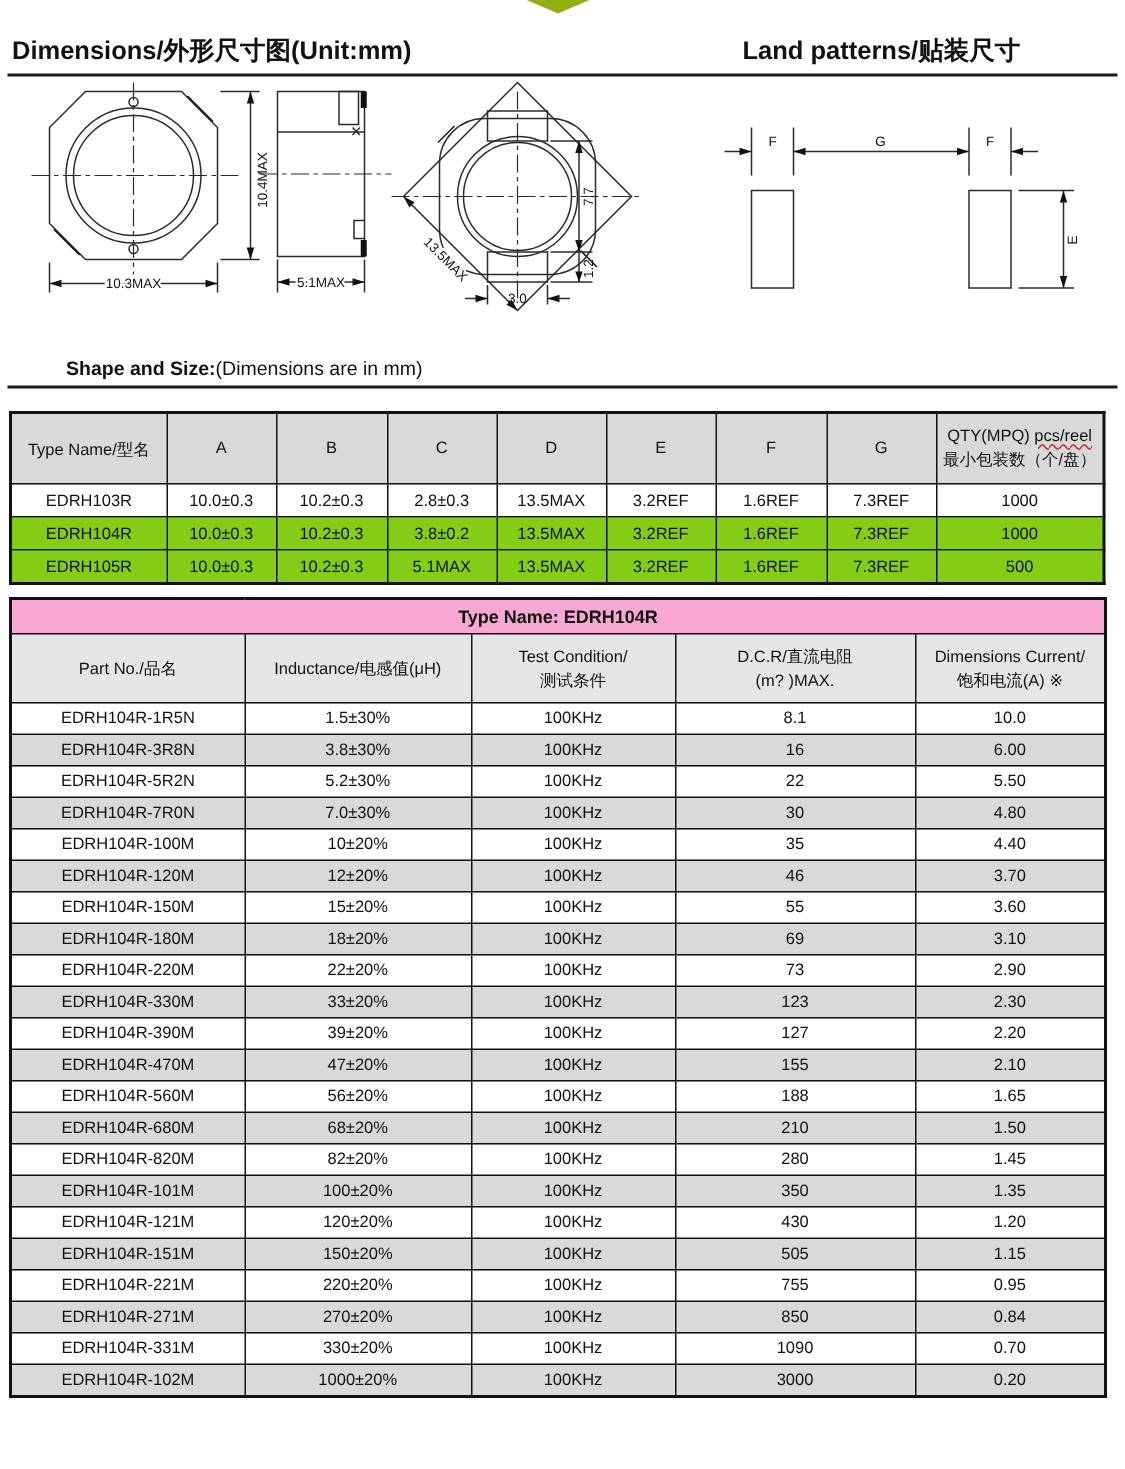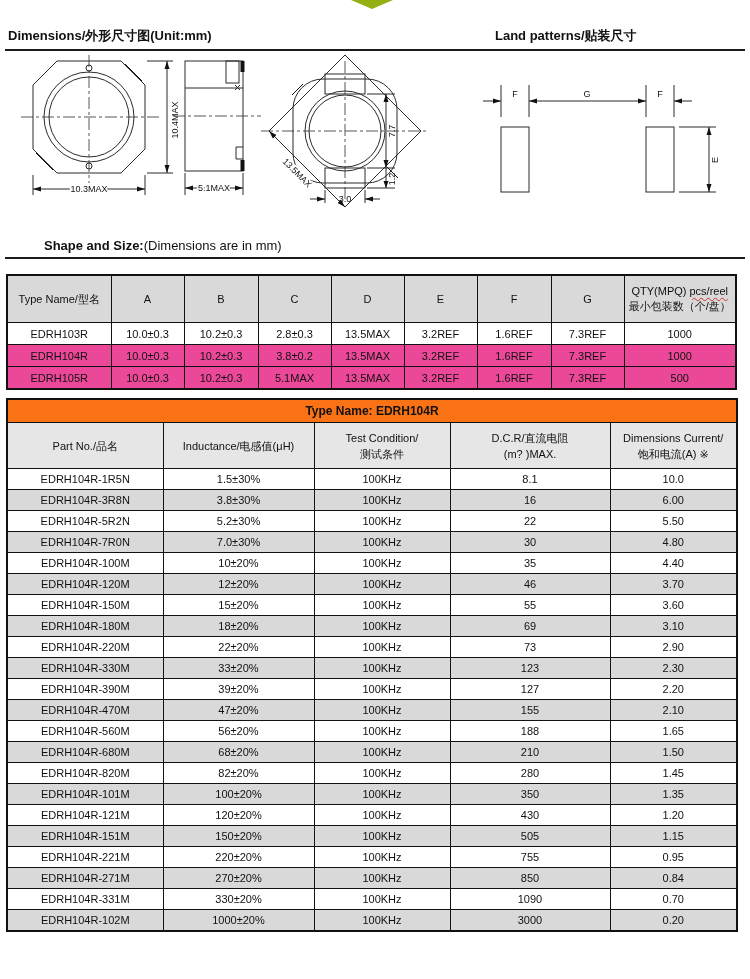--- a/index.html
+++ b/index.html
@@ -6,21 +6,21 @@
   body{
     width:750px;height:979px;background:#fff;position:relative;overflow:hidden;
     font-family:"Liberation Sans","DejaVu Sans",sans-serif;color:#111;
   }
   .chevron{
     position:absolute;top:0;left:351px;width:0;height:0;
     border-left:21px solid transparent;border-right:21px solid transparent;
     border-top:9px solid #93b012;
   }
   .header-band{position:relative;height:49px;margin:0 5px;border-bottom:2px solid #1c1c1c;}
-  .header-band .h{position:absolute;bottom:4px;font-weight:bold;font-size:13px;white-space:nowrap;}
+  .header-band .h{position:absolute;bottom:4px;font-weight:bold;font-size:17px;white-space:nowrap;}
   .h-left{left:3px;}
   .h-right{left:490px;}
   .drawings{position:relative;height:172px;margin:0 5px;}
   .d-top{position:absolute;left:16px;top:4px;}
   .d-side{position:absolute;left:166px;top:4px;}
   .d-bottom{position:absolute;left:250px;top:0;}
   .d-land{position:absolute;left:476px;top:26px;}
   svg{overflow:visible;}
   svg line,svg rect,svg circle,svg polygon,svg polyline,svg path{stroke:#2b2b2b;stroke-width:1;fill:none;}
   svg .cl{stroke-dasharray:12 3 3 3;stroke-width:0.8;}
@@ -29,29 +29,29 @@
   svg text{stroke:none;fill:#111;font-size:9px;text-anchor:middle;font-family:"Liberation Sans","DejaVu Sans",sans-serif;}
   svg text.ko{stroke:#fff;stroke-width:3px;paint-order:stroke;}
   .section-heading{margin:12px 5px 0 5px;border-bottom:2px solid #1c1c1c;padding:3px 3px 4px 3px;font-size:13px;}
   .section-heading .b{font-weight:bold;margin-left:36px;}
   table{border-collapse:collapse;table-layout:fixed;width:598px;margin:0 6px;font-size:11px;}
   table{border:2px solid #111;}
   th,td{border:1px solid #111;text-align:center;vertical-align:middle;padding:0;font-weight:normal;}
   .size-table{margin-top:15px;}
   .size-table thead th{height:46px;background:#d9d9d9;}
   .size-table td{height:21px;}
-  .size-table tbody tr:nth-child(n+2) td{background:#ec4899;}
+  .size-table tbody tr:nth-child(n+2) td{background:#84cc16;}
   .qty-l2{margin-top:2px;}
   .wavy{
     margin-left:3px;
     text-decoration-line:underline;text-decoration-style:wavy;
     text-decoration-color:#c33;text-decoration-thickness:1px;text-underline-offset:2px;
   }
   .spec-table{margin-top:8px;}
-  .spec-table .title-row th{height:22px;background:#f97316;font-weight:bold;font-size:12px;margin-left:44px;}
+  .spec-table .title-row th{height:22px;background:#f9a8d4;font-weight:bold;font-size:12px;margin-left:44px;}
   .spec-table .head-row th{height:45px;background:#e6e6e6;}
   .spec-table .head-row th div{line-height:16px;}
   .spec-table td{height:20px;}
   .spec-table tbody tr:nth-child(even) td{background:#d9d9d9;}
 </style>
 </head>
 <body>
 
 <div class="chevron"></div>
 

